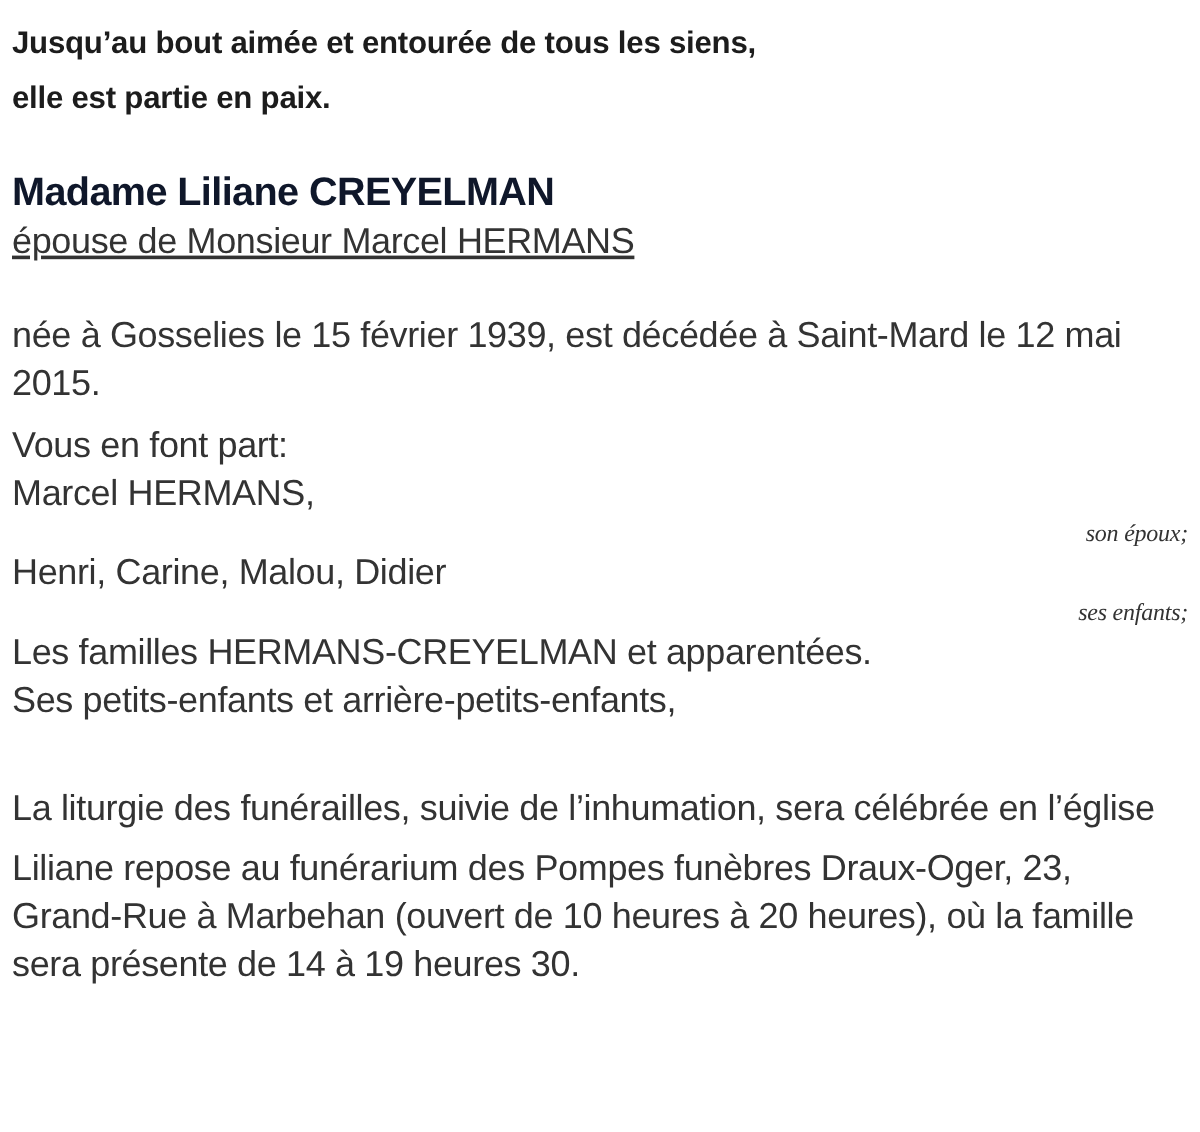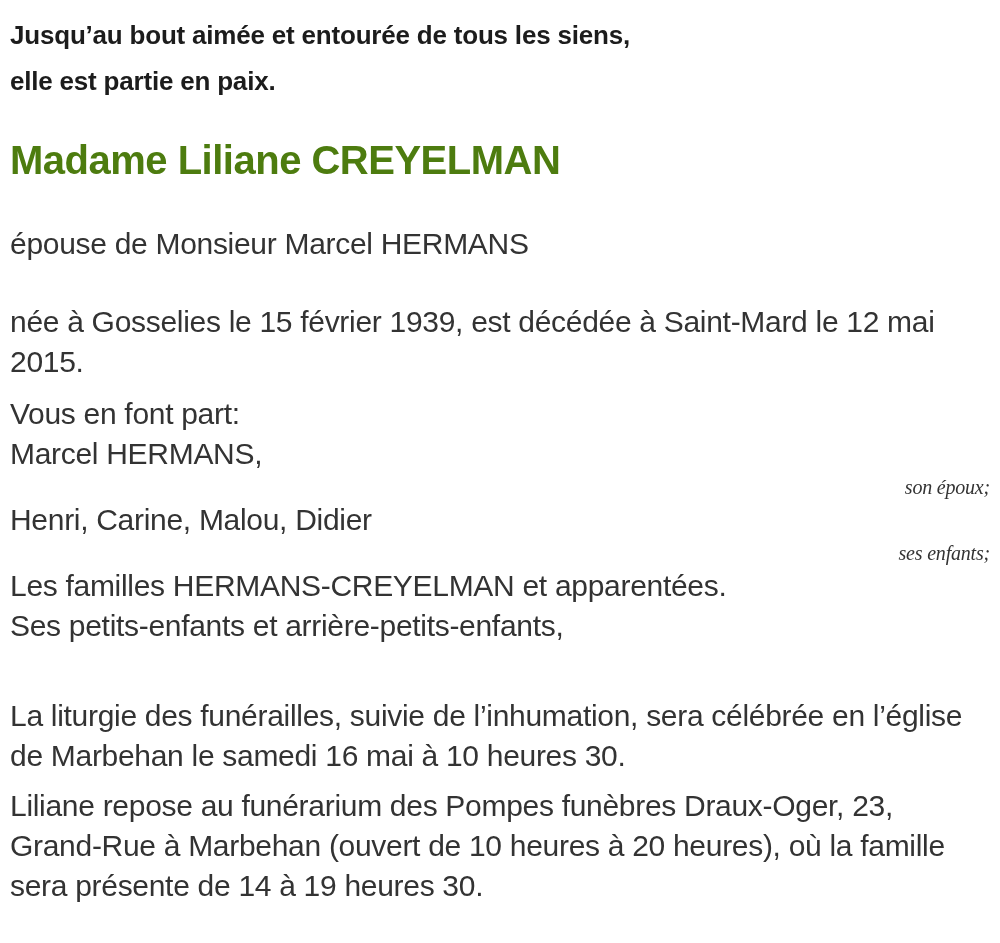--- a/index.html
+++ b/index.html
@@ -25,38 +25,38 @@
     font-size: 26px;
     font-weight: bold;
     line-height: 46px;
     color: #1c1c1c;
     letter-spacing: -0.2px;
     white-space: nowrap;
   }
   
   .deceased-title {
     margin: 34px 0 0 0;
-    font-size: 40px;
+    font-size: 33px;
     font-weight: bold;
     line-height: 44px;
-    color: #4d7c0f;
+    color: #0f172a;
     letter-spacing: -0.5px;
     white-space: nowrap;
   }
   
   .body-line {
     font-size: 30px;
     font-weight: 400;
     line-height: 40px;
     color: #333333;
     letter-spacing: -0.3px;
     white-space: nowrap;
   }
   .relation-line {
-    margin-top: 42px;
+    text-decoration: underline;
   }
   .life-event {
     margin-top: 38px;
   }
   .announcement {
     margin-top: 12px;
   }
   
   .relation-label {
     font-size: 20px;
@@ -109,21 +109,20 @@
     </div>
 
     <div>
       <div class="body-line">Les familles HERMANS-CREYELMAN et apparentées.</div>
       <div class="body-line">Ses petits-enfants et arrière-petits-enfants,</div>
     </div>
   </div>
 
   <div class="funeral-service">
     <div class="body-line">La liturgie des funérailles, suivie de l’inhumation, sera célébrée en l’église</div>
-    <div class="body-line">de Marbehan le samedi 16 mai à 10 heures 30.</div>
   </div>
 
   <div class="repose-info">
     <div class="body-line">Liliane repose au funérarium des Pompes funèbres Draux-Oger, 23,</div>
     <div class="body-line">Grand-Rue à Marbehan (ouvert de 10 heures à 20 heures), où la famille</div>
     <div class="body-line">sera présente de 14 à 19 heures 30.</div>
   </div>
 
 </div>
 

